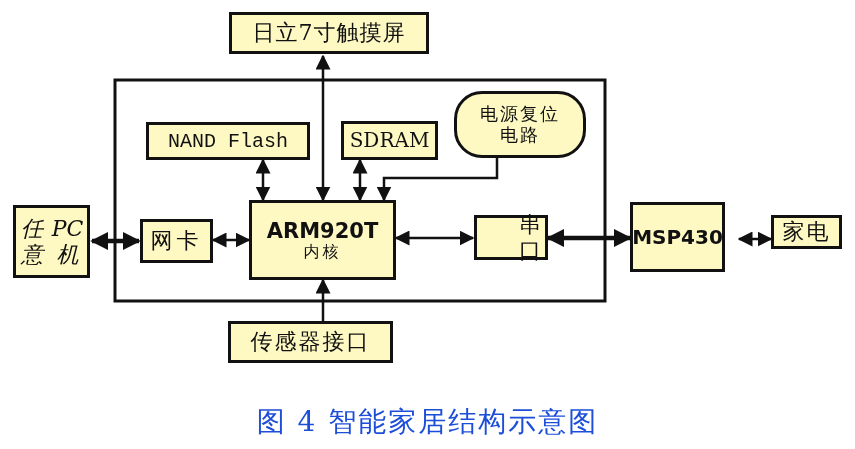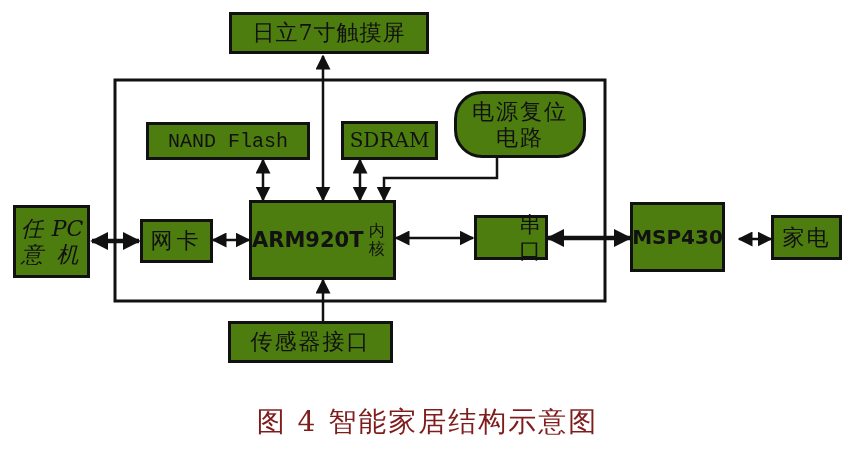--- a/index.html
+++ b/index.html
@@ -1,25 +1,25 @@
 <!DOCTYPE html>
 <html><head>
   <meta charset="utf-8">
   <style>
     html, body { margin: 0; padding: 0; background: #ffffff; }
     body { width: 855px; height: 449px; position: relative; overflow: hidden; }
     svg { position: absolute; left: 0; top: 0; }
-    .box { position: absolute; border: 3px solid #111; box-sizing: border-box; background: #4d7c0f;
+    .box { position: absolute; border: 3px solid #111; box-sizing: border-box; background: #fef9c3;
            display: flex; align-items: center; justify-content: center; text-align: center;
            color: #111; line-height: 1.15; }
     .serif { font-family: "DejaVu Serif", "Liberation Serif", serif; }
     .mono  { font-family: "Liberation Mono", "DejaVu Sans Mono", monospace; text-align: center; }
     .bold  { font-family: "DejaVu Sans", "Liberation Sans", sans-serif; font-weight: bold; }
     .caption { position: absolute; left: 0; width: 855px; top: 403px; text-align: center;
-               font-family: "DejaVu Serif", "Liberation Serif", serif; font-size: 28px; color: #7f1d1d;
+               font-family: "DejaVu Serif", "Liberation Serif", serif; font-size: 28px; color: #1d4ed8;
                letter-spacing: 2px; }
   </style>
 </head>
 <body>
 
 <svg width="855" height="449">
   <defs>
     <marker id="ah" viewBox="0 0 10 10" refX="9" refY="5" markerWidth="6" markerHeight="6" orient="auto-start-reverse">
       <path d="M0,0 L10,5 L0,10 z" fill="#111"></path>
     </marker>
@@ -65,39 +65,39 @@
 </div>
 
 <div class="box mono" style="left:146px; top:122px; width:164px; height:38px; font-size:20px;">
   <span>NAND Flash</span>
 </div>
 
 <div class="box serif" style="left:341px; top:121px; width:97px; height:39px; font-size:20px;">
   <span>SDRAM</span>
 </div>
 
-<div class="box serif" style="left:454px; top:91px; width:132px; height:67px; font-size:22px; flex-direction:column; letter-spacing:2px;border-radius:28px;">
+<div class="box serif" style="left:454px; top:91px; width:132px; height:67px; font-size:18px; flex-direction:column; letter-spacing:2px;border-radius:28px;">
   <span>电源复位</span>
   <span>电路</span>
 </div>
 
-<div class="box" style="left:249px; top:200px; width:147px; height:80px; ">
+<div class="box" style="left:249px; top:200px; width:147px; height:80px; flex-direction:column;">
   <span class="bold" style="font-size:21px;">ARM920T</span>
   <span class="serif" style="font-size:16px; letter-spacing:3px;">内核</span>
 </div>
 
 <div class="box serif" style="left:474px; top:215px; width:74px; height:45px; font-size:22px; letter-spacing:4px;padding-left:42px;">
   <span>串口</span>
 </div>
 
 <div class="box bold" style="left:630px; top:202px; width:95px; height:70px; font-size:20px;">
   <span>MSP430</span>
 </div>
 
-<div class="box serif" style="left:771px; top:215px; width:71px; height:45px; font-size:22px; letter-spacing:2px;">
+<div class="box serif" style="left:771px; top:215px; width:71px; height:34px; font-size:22px; letter-spacing:2px;">
   <span>家电</span>
 </div>
 
 <div class="box serif" style="left:228px; top:321px; width:165px; height:42px; font-size:22px; letter-spacing:2px;">
   <span>传感器接口</span>
 </div>
 
 <div class="caption">图 4  智能家居结构示意图</div>
 
 </body></html>

